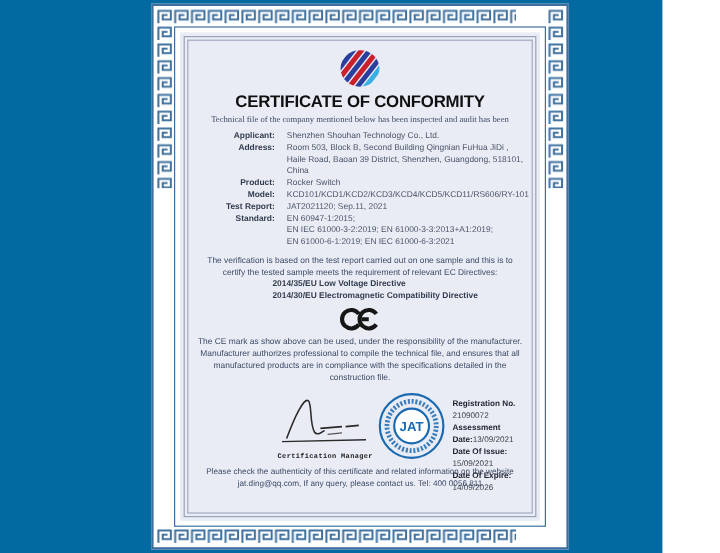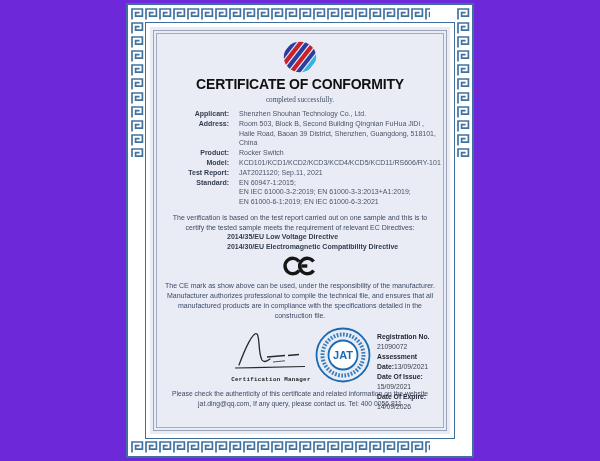--- a/index.html
+++ b/index.html
@@ -1,17 +1,17 @@
 <!DOCTYPE html>
 <html><head>
 <meta charset="utf-8">
 <style>
   * { margin:0; padding:0; box-sizing:border-box; }
   body { background:#ffffff; font-family:"Liberation Sans", sans-serif; }
-  .page { position:relative; width:600px; height:461px; background:#6d28d9; overflow:hidden; }
+  .page { position:relative; width:552px; height:461px; background:#0369a1; overflow:hidden; }
 
   
   .cert { position:absolute; left:126px; top:3px; width:348px; height:455px;
           border:2px solid #3e6f9e; background:#ffffff; }
   .strip { position:absolute; display:block; }
   .strip-top    { top:2px; left:2px; right:2px; height:14px; }
   .strip-bottom { bottom:2px; left:2px; right:2px; height:14px; }
   .strip-left   { top:2px; bottom:2px; left:2px; width:14px; }
   .strip-right  { top:2px; bottom:2px; right:2px; width:14px; }
   .innerline { position:absolute; inset:17px; border:1px solid #3e6f9e; pointer-events:none; }
@@ -106,21 +106,21 @@
               <rect x="17.4" y="-16" width="4.2" height="64" fill="#c9202c"></rect>
               <rect x="22.8" y="-16" width="4" height="64" fill="#2a3f9d"></rect>
               <rect x="28" y="-16" width="4" height="64" fill="#38b0e3"></rect>
             </g>
           </g>
         </svg>
 
         <div class="title">CERTIFICATE OF CONFORMITY</div>
 
         <div class="intro">
-          <div>completed successfully.</div>
+          <div>Technical file of the company mentioned below has been inspected and audit has been</div>
         </div>
 
         <div class="fields">
           <div class="frow">
             <span class="flabel">Applicant:</span>
             <span class="fval">Shenzhen Shouhan Technology Co., Ltd.</span>
           </div>
           <div class="frow">
             <span class="flabel">Address:</span>
             <span class="fval">Room 503, Block B, Second Building Qingnian FuHua JiDi ,</span>

